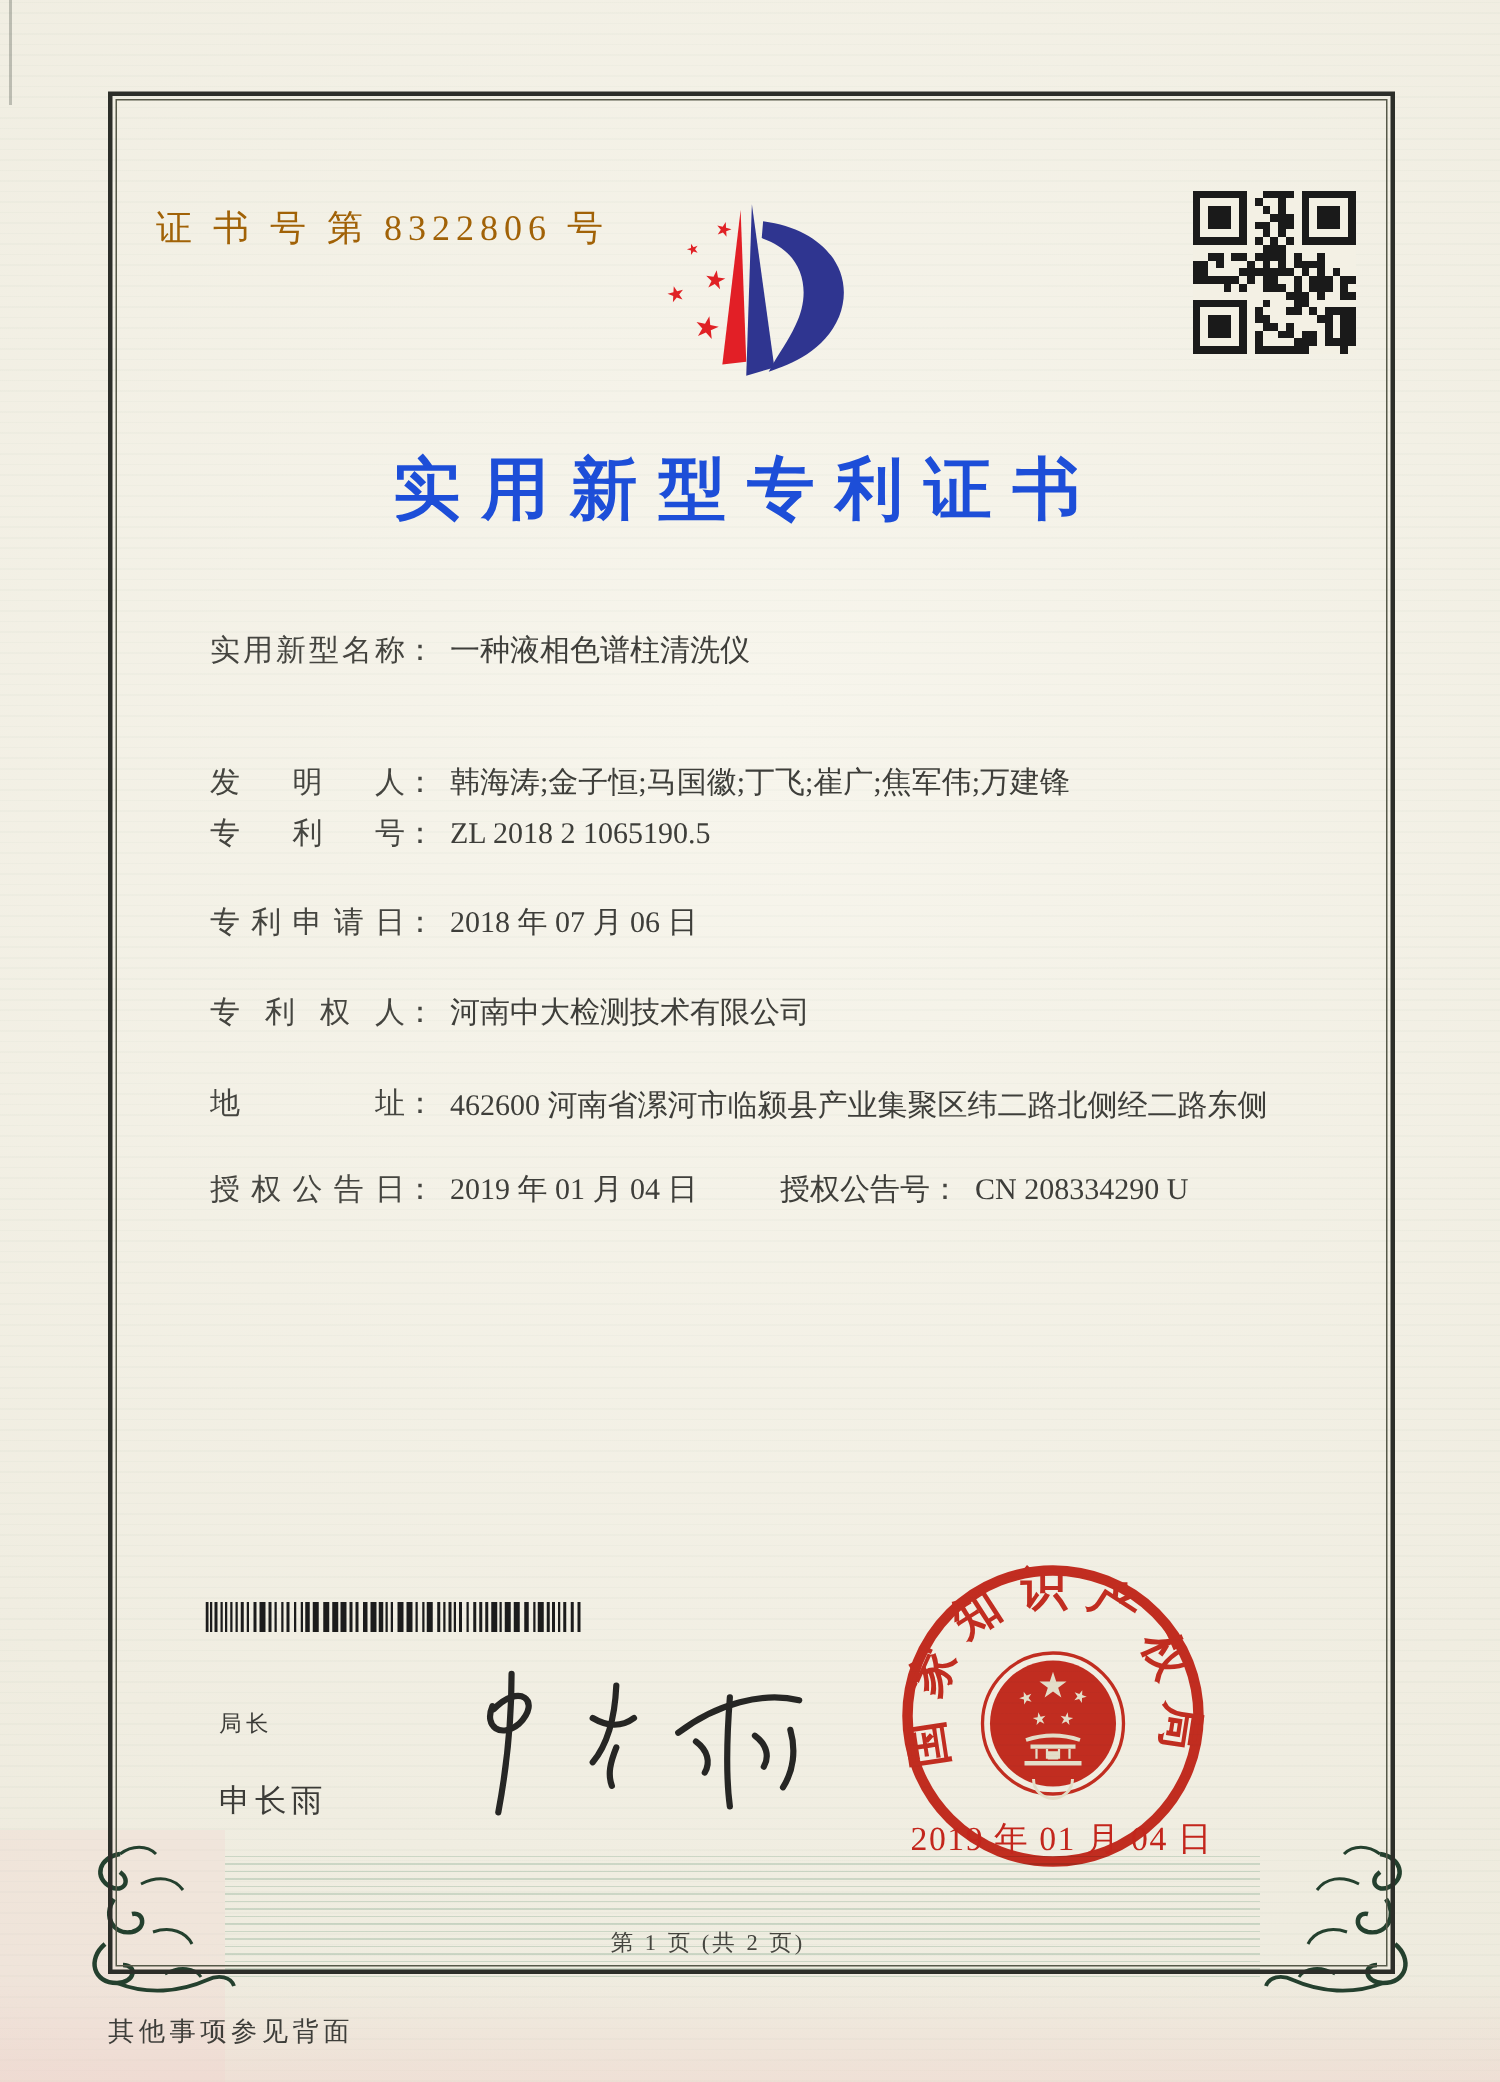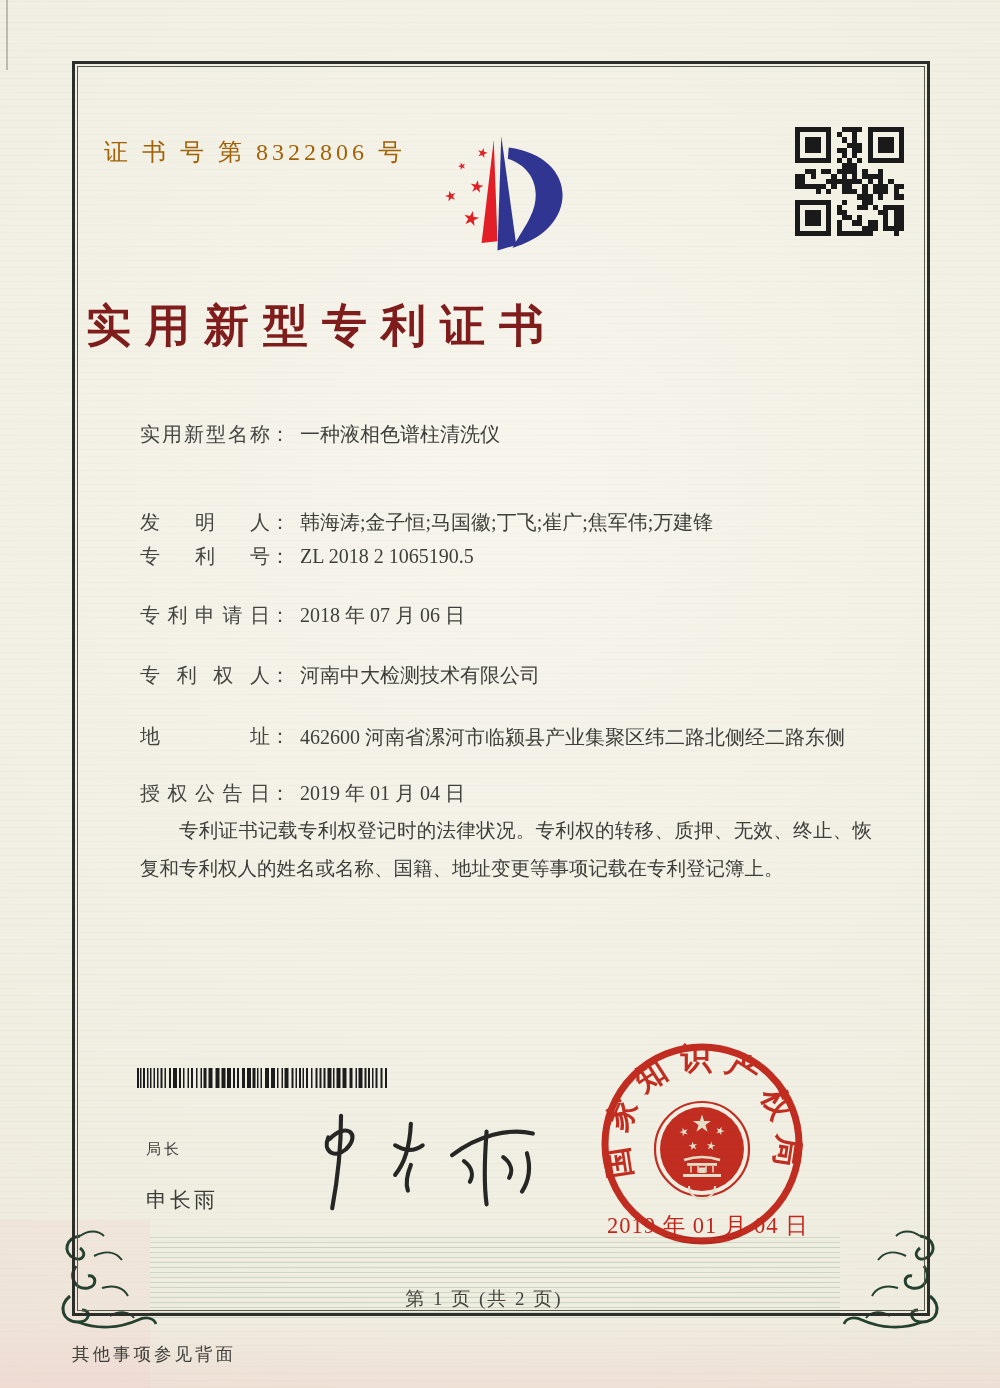--- a/index.html
+++ b/index.html
@@ -23,22 +23,22 @@
   .pink-corner{left:0;top:1220px;width:150px;height:168px;z-index:1;background:rgba(242,213,208,.30);}
   .guilloche-band{left:150px;top:1234px;width:690px;height:84px;z-index:1;
     background:repeating-linear-gradient(0deg, rgba(110,155,125,.28) 0 1px, transparent 1px 5px);}
   
   .frame{left:72px;top:61px;width:852px;height:1249px;border:3.5px solid #2c2e29;z-index:3;}
   .frame-inner{position:absolute;inset:2px;border:1.3px solid #565949;}
   
   .cert-no{left:104px;top:136px;font-size:24px;letter-spacing:4px;color:#a16207;z-index:4;}
   .logo{left:430px;top:126px;z-index:4;}
   .qr{left:795px;top:127px;z-index:4;}
-  .title{left:72px;top:296px;width:852px;margin:0;font-size:45px;
-    font-weight:600;letter-spacing:14px;padding-left:14px;box-sizing:border-box;color:#7f1d1d;z-index:4;}
+  .title{left:72px;top:296px;width:852px;margin:0;text-align:center;font-size:45px;
+    font-weight:600;letter-spacing:14px;box-sizing:border-box;color:#1d4ed8;z-index:4;}
   
   .row{left:140px;width:740px;font-size:20px;z-index:4;line-height:1.45;}
   .lbl{display:inline-block;width:130px;text-align:justify;text-align-last:justify;
     vertical-align:top;color:#454540;}
   .colon{vertical-align:top;color:#454540;}
   .val{margin-left:10px;vertical-align:top;display:inline-block;color:#3e3e3a;}
   .r1{top:420px;} .r2{top:508px;} .r3{top:542px;} .r4{top:601px;} .r5{top:661px;}
   .r6{top:722px;} .r6 .val{width:572px;line-height:1.55;}
   .r7{top:779px;}
   .grant-no{position:absolute;left:380px;top:0;white-space:nowrap;}
@@ -47,21 +47,21 @@
   .paras p{margin:0;font-size:19.5px;line-height:1.93;text-indent:2em;text-align:justify;color:#3e3e3a;}
   
   .barcode{left:137px;top:1066px;z-index:4;}
   .officer-title{left:146px;top:1140px;font-family:"Liberation Sans","DejaVu Sans",sans-serif;
     font-size:15px;letter-spacing:3px;color:#3c3c38;z-index:4;}
   .officer-name{left:146px;top:1186px;font-family:"Liberation Sans","DejaVu Sans",sans-serif;
     font-size:21px;letter-spacing:3px;color:#3c3c38;z-index:4;}
   .sig{left:285px;top:1106px;z-index:4;}
   .seal{left:594px;top:1036px;z-index:5;mix-blend-mode:multiply;opacity:.95;}
   .seal-date{left:607px;top:1210px;font-size:22.5px;letter-spacing:1px;color:#c3261c;z-index:6;white-space:nowrap;}
-  .page-no{left:72px;top:1286px;width:800px;text-align:center;font-size:19px;letter-spacing:2px;color:#45453f;z-index:4;padding-left:12px;}
+  .page-no{left:72px;top:1286px;width:800px;text-align:center;font-size:15px;letter-spacing:2px;color:#45453f;z-index:4;}
   .back-note{left:72px;top:1342px;width:800px;text-align:left;font-size:17.5px;letter-spacing:3px;color:#3e3e3a;z-index:4;}
   .flourish{z-index:2;}
 </style>
 </head>
 <body>
 
 <svg width="0" height="0" style="position:absolute" aria-hidden="true">
   <defs>
     <polygon id="star5" points="0,-10 2.24,-3.09 9.51,-3.09 3.63,1.18 5.88,8.09 0,3.82 -5.88,8.09 -3.63,1.18 -9.51,-3.09 -2.24,-3.09"></polygon>
   </defs>
@@ -278,24 +278,24 @@
   <span class="lbl">专利申请日</span><span class="colon">：</span><span class="val">2018 年 07 月 06 日</span>
 </div>
 <div class="abs row r5">
   <span class="lbl">专利权人</span><span class="colon">：</span><span class="val">河南中大检测技术有限公司</span>
 </div>
 <div class="abs row r6">
   <span class="lbl">地址</span><span class="colon">：</span><span class="val">462600 河南省漯河市临颍县产业集聚区纬二路北侧经二路东侧</span>
 </div>
 <div class="abs row r7">
   <span class="lbl">授权公告日</span><span class="colon">：</span><span class="val">2019 年 01 月 04 日</span>
+  <span class="grant-no"><span>授权公告号</span><span class="colon">：</span><span class="val">CN 208334290 U</span></span>
 </div>
 
 <div class="abs paras">
-  <p>专利证书记载专利权登记时的法律状况。专利权的转移、质押、无效、终止、恢复和专利权人的姓名或名称、国籍、地址变更等事项记载在专利登记簿上。</p>
 </div>
 
 <svg id="barcode" class="abs barcode" width="252" height="24">
     <rect x="0" y="2" width="2" height="20" fill="#1c1c1c"></rect>
     <rect x="3" y="2" width="1.5" height="20" fill="#1c1c1c"></rect>
     <rect x="6" y="2" width="2" height="20" fill="#1c1c1c"></rect>
     <rect x="10" y="2" width="1.5" height="20" fill="#1c1c1c"></rect>
     <rect x="13" y="2" width="1.5" height="20" fill="#1c1c1c"></rect>
     <rect x="16.5" y="2" width="1.5" height="20" fill="#1c1c1c"></rect>
     <rect x="20" y="2" width="1.5" height="20" fill="#1c1c1c"></rect>

